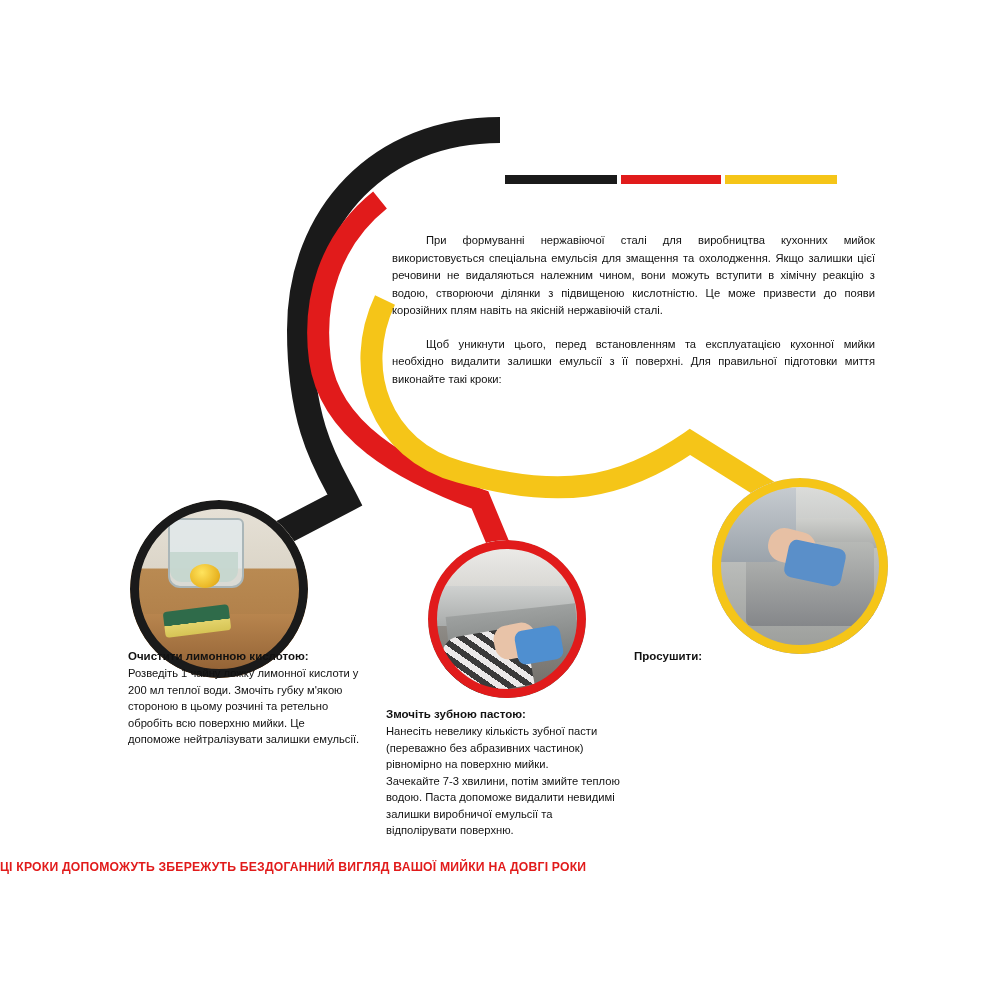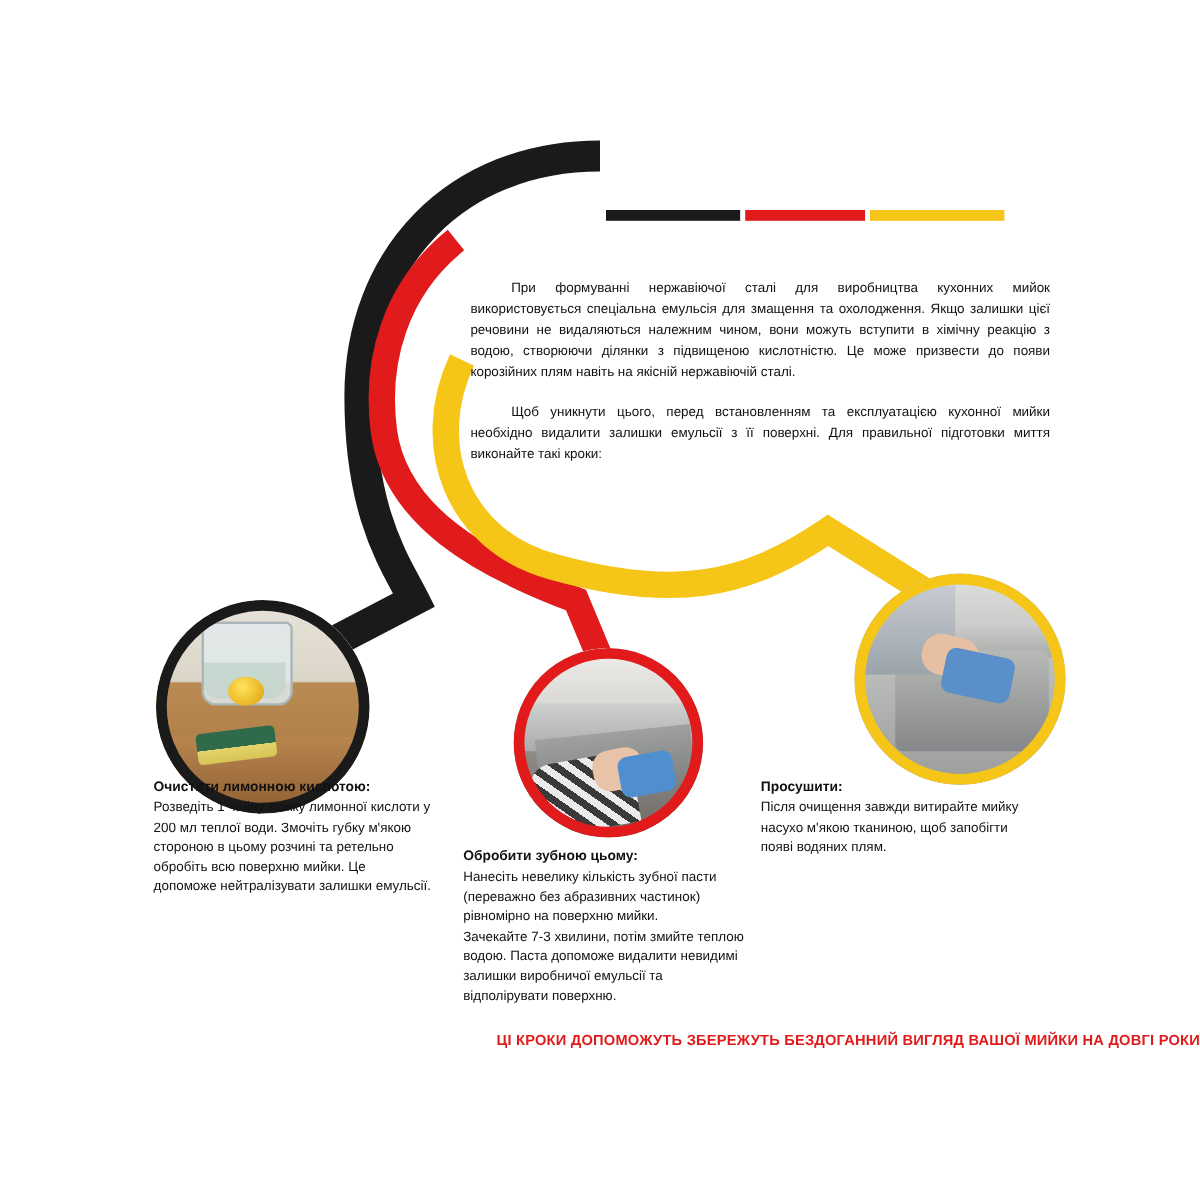--- a/index.html
+++ b/index.html
@@ -197,21 +197,21 @@
   }
   #cap-lemon { left: 128px; top: 650px; width: 232px; }
   #cap-paste { left: 386px; top: 708px; width: 238px; }
   #cap-dry   { left: 634px; top: 650px; width: 232px; }
 
   
   .footer {
     position: absolute;
     left: 0; top: 860px;
     width: 1000px;
-    text-align: right;
+    text-align: left;
     font-size: 12.2px;
     font-weight: bold;
     color: #e11b1b;
     letter-spacing: 0.2px;
   }
 
   svg.deco { position: absolute; left: 0; top: 0; width: 1000px; height: 1000px; pointer-events: none; }
 </style>
 </head>
 <body>
@@ -277,25 +277,24 @@
     </div>
     <div class="ring"></div>
   </div>
 
   <div class="caption" id="cap-lemon">
     <div class="c-title">Очистити лимонною кислотою:</div>
     <div class="c-body">Розведіть 1 чайну ложку лимонної кислоти у 200 мл теплої води. Змочіть губку м'якою стороною в цьому розчині та ретельно обробіть всю поверхню мийки. Це допоможе нейтралізувати залишки емульсії.</div>
   </div>
 
   <div class="caption" id="cap-paste">
-    <div class="c-title">Обробити зубною цьому:</div>
+    <div class="c-title">Змочіть зубною пастою:</div>
     <div class="c-body" style="white-space:pre-line">Нанесіть невелику кількість зубної пасти (переважно без абразивних частинок) рівномірно на поверхню мийки.
 Зачекайте 7-3 хвилини, потім змийте теплою водою. Паста допоможе видалити невидимі залишки виробничої емульсії та відполірувати поверхню.</div>
   </div>
 
   <div class="caption" id="cap-dry">
     <div class="c-title">Просушити:</div>
-    <div class="c-body">Після очищення завжди витирайте мийку насухо м'якою тканиною, щоб запобігти появі водяних плям.</div>
   </div>
 
   <div class="footer">ЦІ КРОКИ ДОПОМОЖУТЬ ЗБЕРЕЖУТЬ БЕЗДОГАННИЙ ВИГЛЯД ВАШОЇ МИЙКИ НА ДОВГІ РОКИ</div>
 
 </div>
 
 </body></html>

